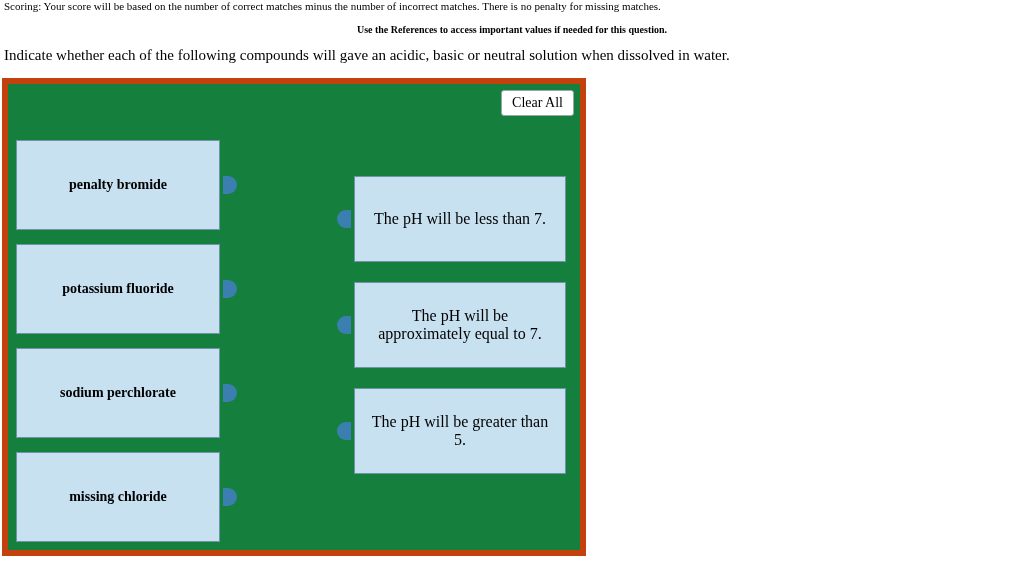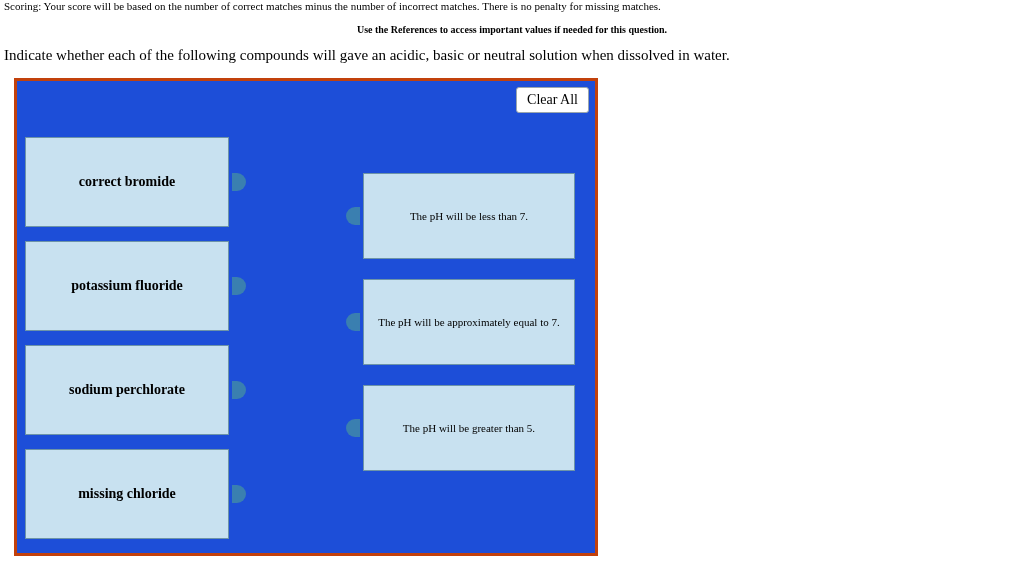--- a/index.html
+++ b/index.html
@@ -23,23 +23,23 @@
     padding: 6px 0 12px 0;
   }
   .question-line {
     padding: 0 4px 14px 4px;
     font-size: 15px;
   }
   .matching-panel {
     position: relative;
     width: 584px;
     height: 478px;
-    margin-left: 14px;
-    background: #1d4ed8;
-    border: 3px solid #c2410c;
+    margin-left: 2px;
+    background: #15803d;
+    border: 6px solid #c2410c;
   }
   .clear-all {
     position: absolute;
     top: 6px;
     right: 6px;
     background: #fff;
     border: 1px solid #9aa6ad;
     border-radius: 3px;
     padding: 4px 10px;
     font-family: inherit;
@@ -88,21 +88,21 @@
     position: relative;
     width: 212px;
     height: 86px;
     background: #c8e1f0;
     border: 1px solid #6d94a8;
     margin-bottom: 20px;
     display: flex;
     align-items: center;
     justify-content: center;
     text-align: center;
-    font-size: 11px;
+    font-size: 16px;
     padding: 4px 12px;
   }
   .target .connector {
     position: absolute;
     left: -18px;
     top: 50%;
     transform: translateY(-50%);
     width: 14px;
     height: 18px;
     background: #3a7fb0;
@@ -114,21 +114,21 @@
 
 <div class="scoring-line">Scoring: Your score will be based on the number of correct matches minus the number of incorrect matches. There is no penalty for missing matches.</div>
 <div class="references-line">Use the References to access important values if needed for this question.</div>
 <div class="question-line">Indicate whether each of the following compounds will gave an acidic, basic or neutral solution when dissolved in water.</div>
 
 <div class="matching-panel">
   <button class="clear-all">Clear All</button>
 
   <div class="left-col">
     <div class="compound">
-      <span>correct bromide</span>
+      <span>penalty bromide</span>
       <span class="connector"></span>
     </div>
     <div class="compound">
       <span>potassium fluoride</span>
       <span class="connector"></span>
     </div>
     <div class="compound">
       <span>sodium perchlorate</span>
       <span class="connector"></span>
     </div>

